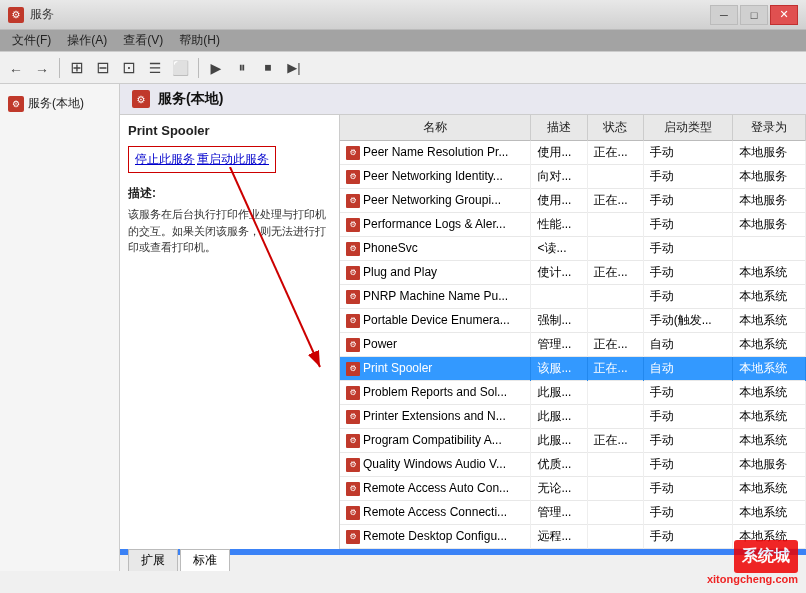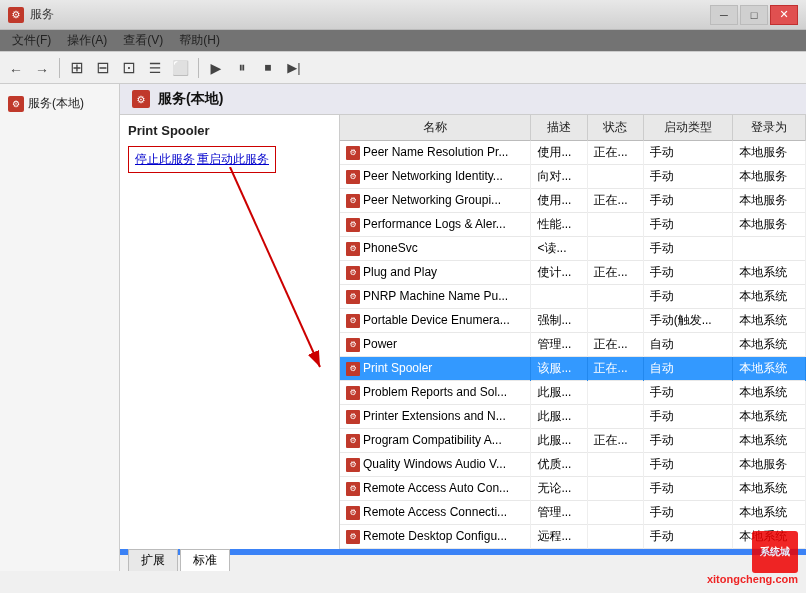--- a/index.html
+++ b/index.html
@@ -41,21 +41,21 @@
       border: 1px solid #bbb;
       cursor: pointer;
       display: flex; align-items: center; justify-content: center;
       font-size: 11px;
       color: #333;
     }
     .title-btn.close { background: #e05050; color: white; border-color: #c03030; }
 
     
     .menu-bar {
-      background: #737373;
+      background: #a3a3a3;
       height: 22px;
       display: flex;
       align-items: center;
       padding: 0 4px;
       border-bottom: 1px solid #ccc;
     }
     .menu-item {
       padding: 2px 8px;
       cursor: pointer;
       font-size: 12px;
@@ -297,23 +297,23 @@
       right: 8px;
       opacity: 0.85;
       display: flex;
       flex-direction: column;
       align-items: flex-end;
       pointer-events: none;
     }
     .watermark-logo {
       background: #e00;
       color: white;
-      font-size: 10px;
+      font-size: 16px;
       font-weight: bold;
-      padding: 14px 8px;
+      padding: 6px 8px;
       border-radius: 3px;
     }
     .watermark-sub {
       color: #e00;
       font-size: 11px;
       font-weight: bold;
     }
 
     
     .arrow-svg {
@@ -390,20 +390,24 @@
 
         <svg class="arrow-svg" width="120" height="260">
           <defs>
             <marker id="arrowhead" markerWidth="8" markerHeight="6" refX="8" refY="3" orient="auto">
               <polygon points="0 0, 8 3, 0 6" fill="#cc0000"></polygon>
             </marker>
           </defs>
           <line x1="10" y1="0" x2="100" y2="200" stroke="#cc0000" stroke-width="2" marker-end="url(#arrowhead)"></line>
         </svg>
 
+        <div>
+          <div class="description-label">描述:</div>
+          <div class="description-text">该服务在后台执行打印作业处理与打印机的交互。如果关闭该服务，则无法进行打印或查看打印机。</div>
+        </div>
       </div>
 
       <div class="right-panel">
         <div class="table-wrapper">
           <table class="service-table">
             <thead>
               <tr>
                 <th>名称</th>
                 <th>描述</th>
                 <th>状态</th>

